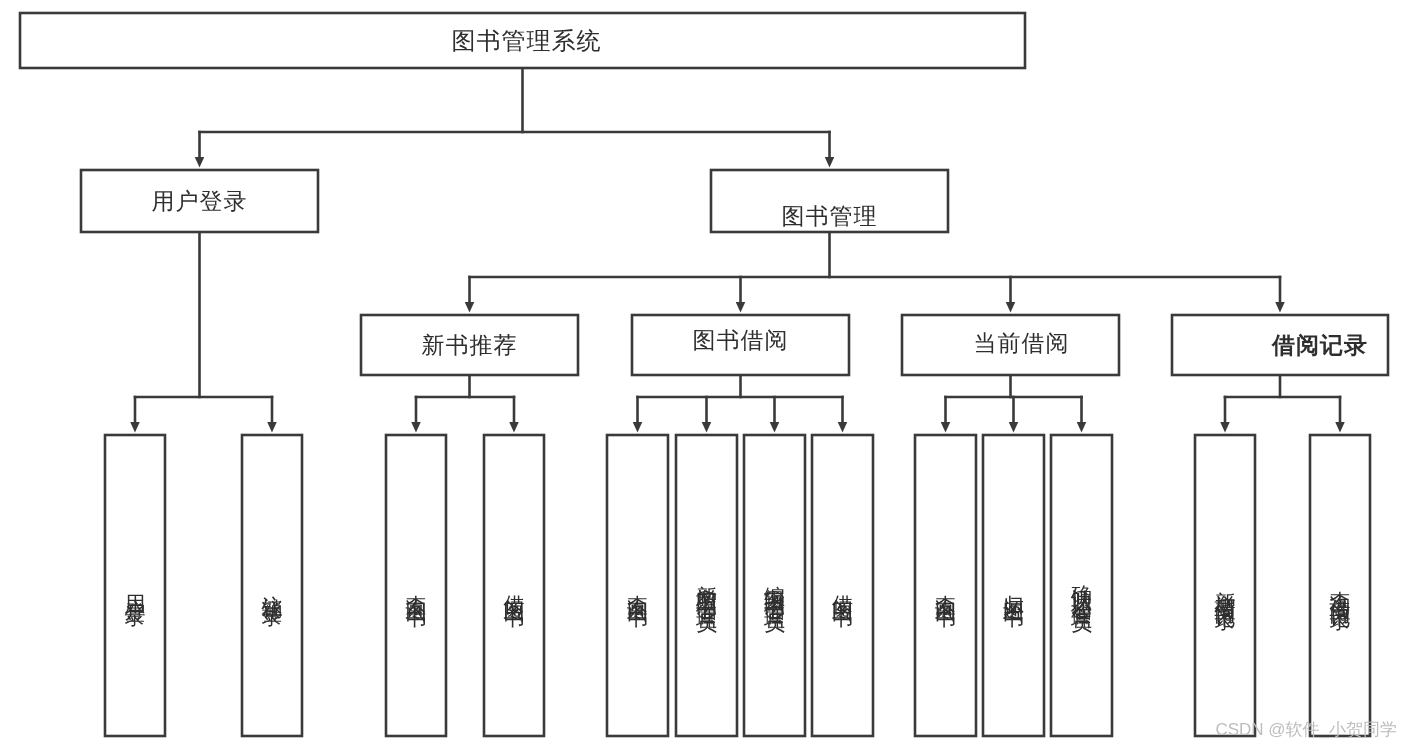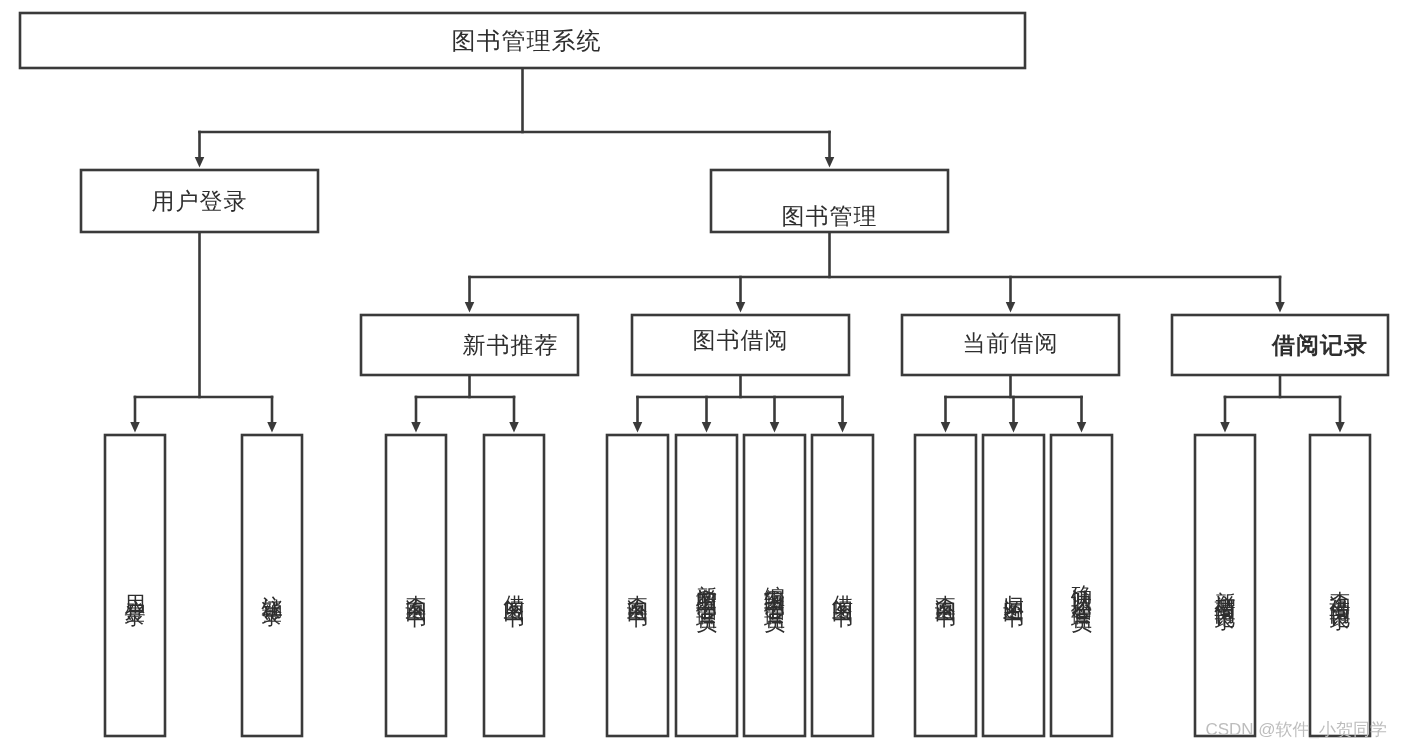--- a/index.html
+++ b/index.html
@@ -3,21 +3,21 @@
 <meta charset="utf-8">
 <style>
   html,body{margin:0;padding:0;background:#ffffff;}
   body{width:1405px;height:747px;overflow:hidden;
        font-family:"Liberation Sans","DejaVu Sans",sans-serif;}
   #stage{position:relative;width:1405px;height:747px;background:#fff;}
   svg{position:absolute;left:0;top:0;width:1405px;height:747px;}
   .node-rect{fill:#ffffff;stroke:#3a3a3a;stroke-width:2.6;}
   .link{stroke:#3a3a3a;stroke-width:2.6;fill:none;stroke-linecap:square;}
   .arrow-head{fill:#3a3a3a;stroke:none;}
-  .watermark{position:absolute;right:18px;bottom:6px;color:#bdbdbd;font-size:17px;
+  .watermark{position:absolute;right:8px;bottom:6px;color:#bdbdbd;font-size:17px;
              font-family:"Liberation Sans","DejaVu Sans",sans-serif;white-space:nowrap;
              pointer-events:none;}
   .vlabel-wrap{position:absolute;display:flex;align-items:center;justify-content:center;
                pointer-events:none;}
   .vlabel{writing-mode:vertical-rl;text-orientation:upright;font-size:21px;color:#2e2e2e;
           line-height:1.05;letter-spacing:4px;text-align:center;white-space:nowrap;}
   .hlabel-wrap{position:absolute;display:flex;align-items:center;justify-content:center;
                pointer-events:none;}
   .hlabel{font-size:23px;color:#2e2e2e;letter-spacing:1px;white-space:nowrap;}
   .title-label{font-size:24px;margin-left:8px;}
@@ -96,27 +96,27 @@
   <div id="label-layer">
       <div class="hlabel-wrap" style="left: 20px; top: 13px; width: 1005px; height: 55px;">
         <div class="hlabel title-label">图书管理系统</div>
       </div>
       <div class="hlabel-wrap" style="left: 81px; top: 170px; width: 237px; height: 62px;">
         <div class="hlabel">用户登录</div>
       </div>
       <div class="hlabel-wrap" style="left: 711px; top: 170px; width: 237px; height: 62px; align-items: flex-end;">
         <div class="hlabel">图书管理</div>
       </div>
-      <div class="hlabel-wrap" style="left: 361px; top: 315px; width: 217px; height: 60px; padding-left: 41px;">
+      <div class="hlabel-wrap" style="left: 361px; top: 315px; width: 217px; height: 60px;">
         <div class="hlabel">新书推荐</div>
       </div>
       <div class="hlabel-wrap" style="left: 632px; top: 315px; width: 217px; height: 51px;">
         <div class="hlabel">图书借阅</div>
       </div>
-      <div class="hlabel-wrap" style="left: 902px; top: 315px; width: 217px; height: 56px;">
+      <div class="hlabel-wrap" style="left: 902px; top: 315px; width: 217px; height: 56px; padding-left: 11px;">
         <div class="hlabel">当前借阅</div>
       </div>
       <div class="hlabel-wrap" style="left: 1212px; top: 315px; width: 216px; height: 60px; font-weight: bold;">
         <div class="hlabel">借阅记录</div>
       </div>
       <div class="vlabel-wrap" style="left: 105px; top: 435px; width: 60px; height: 301px;">
         <div class="vlabel">用户登录</div>
       </div>
       <div class="vlabel-wrap" style="left: 242px; top: 435px; width: 60px; height: 301px;">
         <div class="vlabel">注销登录</div>

